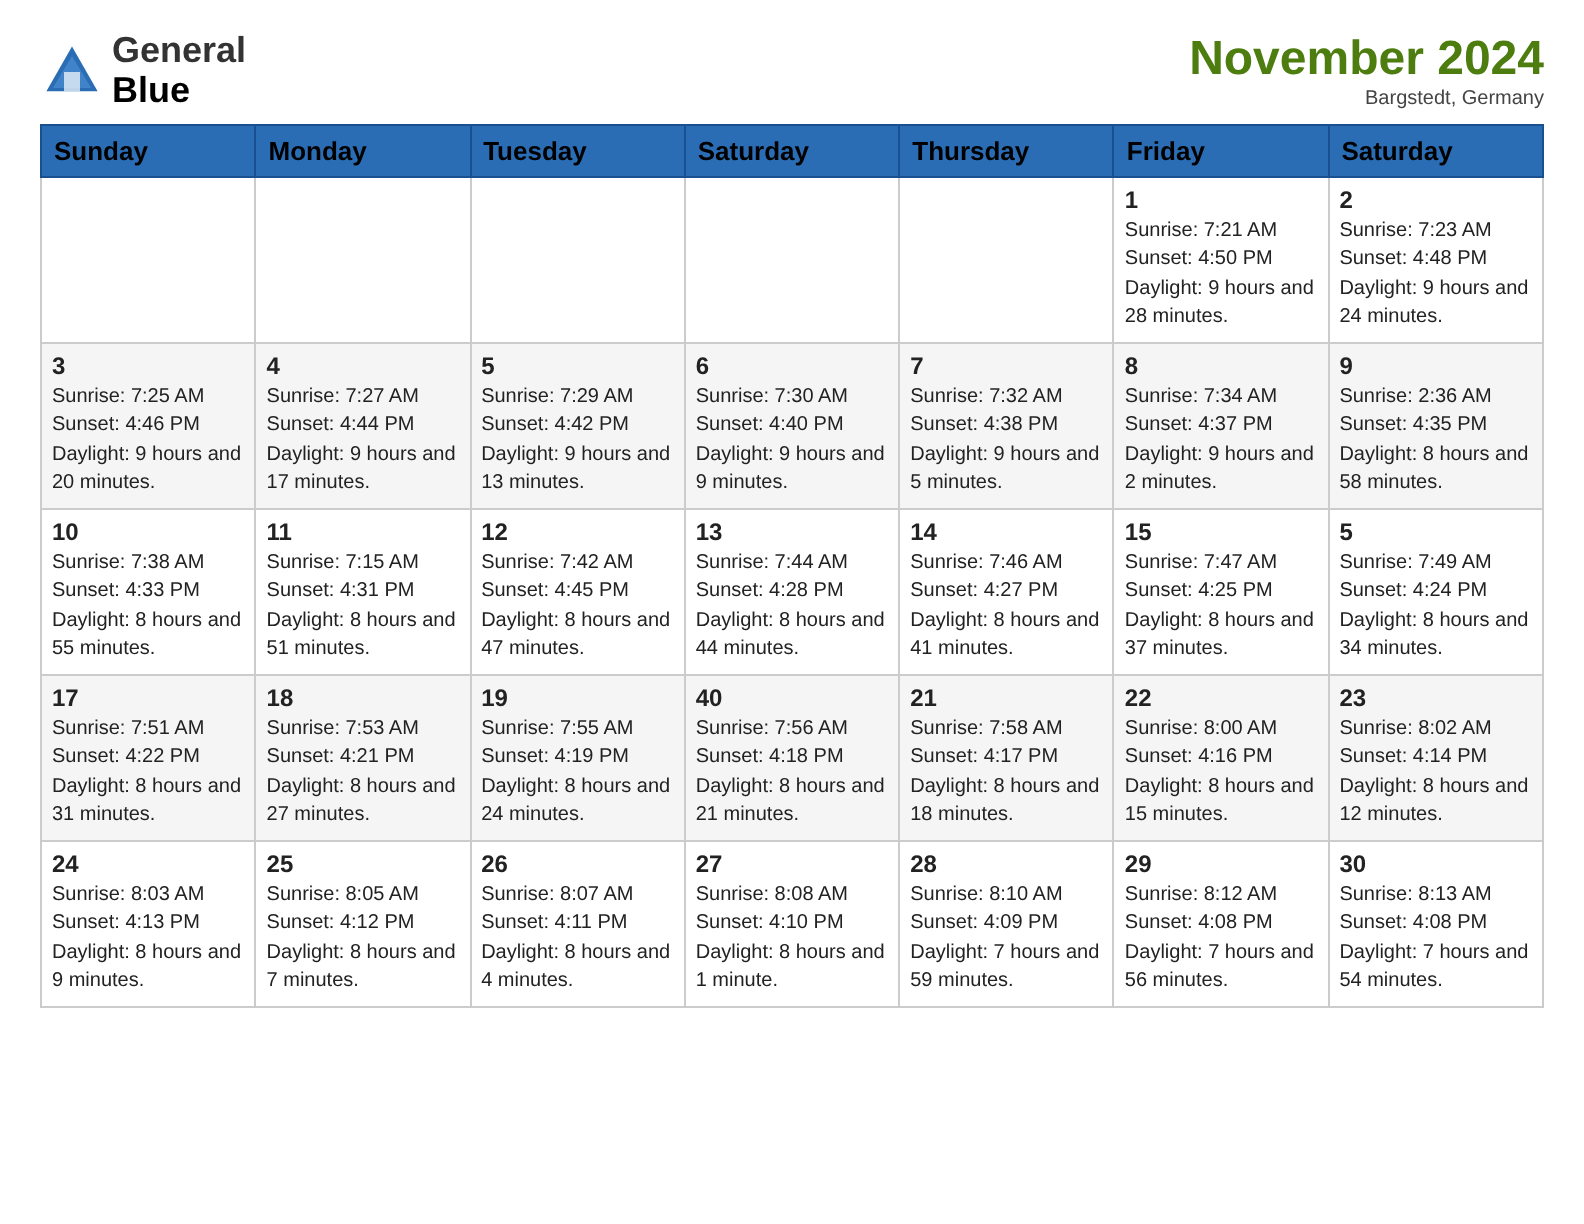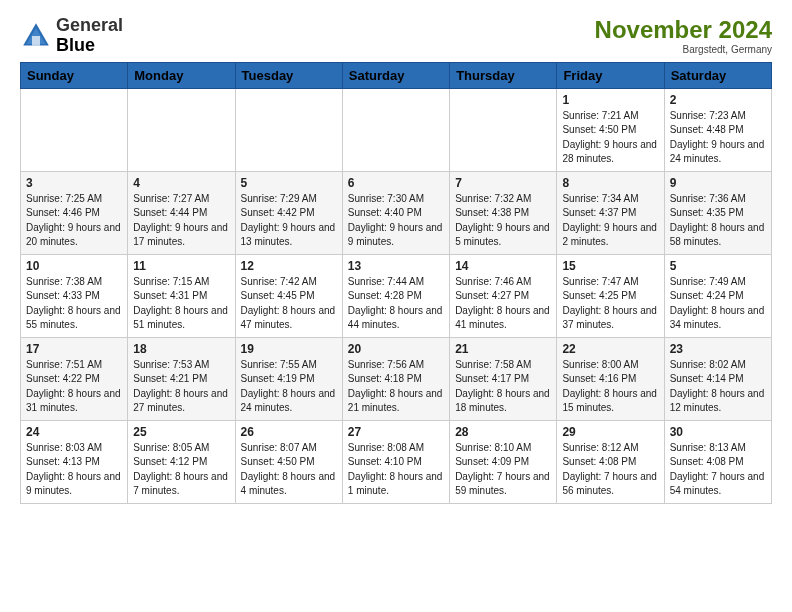--- a/index.html
+++ b/index.html
@@ -186,21 +186,21 @@
           </td>
           <td>
             <span class="day-num">8</span>
             <div class="day-info">Sunrise: 7:34 AM
 Sunset: 4:37 PM
 Daylight: 9 hours
 and 2 minutes.</div>
           </td>
           <td>
             <span class="day-num">9</span>
-            <div class="day-info">Sunrise: 7:36 AM
+            <div class="day-info">Sunrise: 2:36 AM
 Sunset: 4:35 PM
 Daylight: 8 hours
 and 58 minutes.</div>
           </td>
         </tr>
         <tr>
           <td>
             <span class="day-num">10</span>
             <div class="day-info">Sunrise: 7:38 AM
 Sunset: 4:33 PM
@@ -266,21 +266,21 @@
 and 27 minutes.</div>
           </td>
           <td>
             <span class="day-num">19</span>
             <div class="day-info">Sunrise: 7:55 AM
 Sunset: 4:19 PM
 Daylight: 8 hours
 and 24 minutes.</div>
           </td>
           <td>
-            <span class="day-num">20</span>
+            <span class="day-num">40</span>
             <div class="day-info">Sunrise: 7:56 AM
 Sunset: 4:18 PM
 Daylight: 8 hours
 and 21 minutes.</div>
           </td>
           <td>
             <span class="day-num">21</span>
             <div class="day-info">Sunrise: 7:58 AM
 Sunset: 4:17 PM
 Daylight: 8 hours
@@ -312,21 +312,21 @@
           <td>
             <span class="day-num">25</span>
             <div class="day-info">Sunrise: 8:05 AM
 Sunset: 4:12 PM
 Daylight: 8 hours
 and 7 minutes.</div>
           </td>
           <td>
             <span class="day-num">26</span>
             <div class="day-info">Sunrise: 8:07 AM
-Sunset: 4:50 PM
+Sunset: 4:11 PM
 Daylight: 8 hours
 and 4 minutes.</div>
           </td>
           <td>
             <span class="day-num">27</span>
             <div class="day-info">Sunrise: 8:08 AM
 Sunset: 4:10 PM
 Daylight: 8 hours
 and 1 minute.</div>
           </td>

